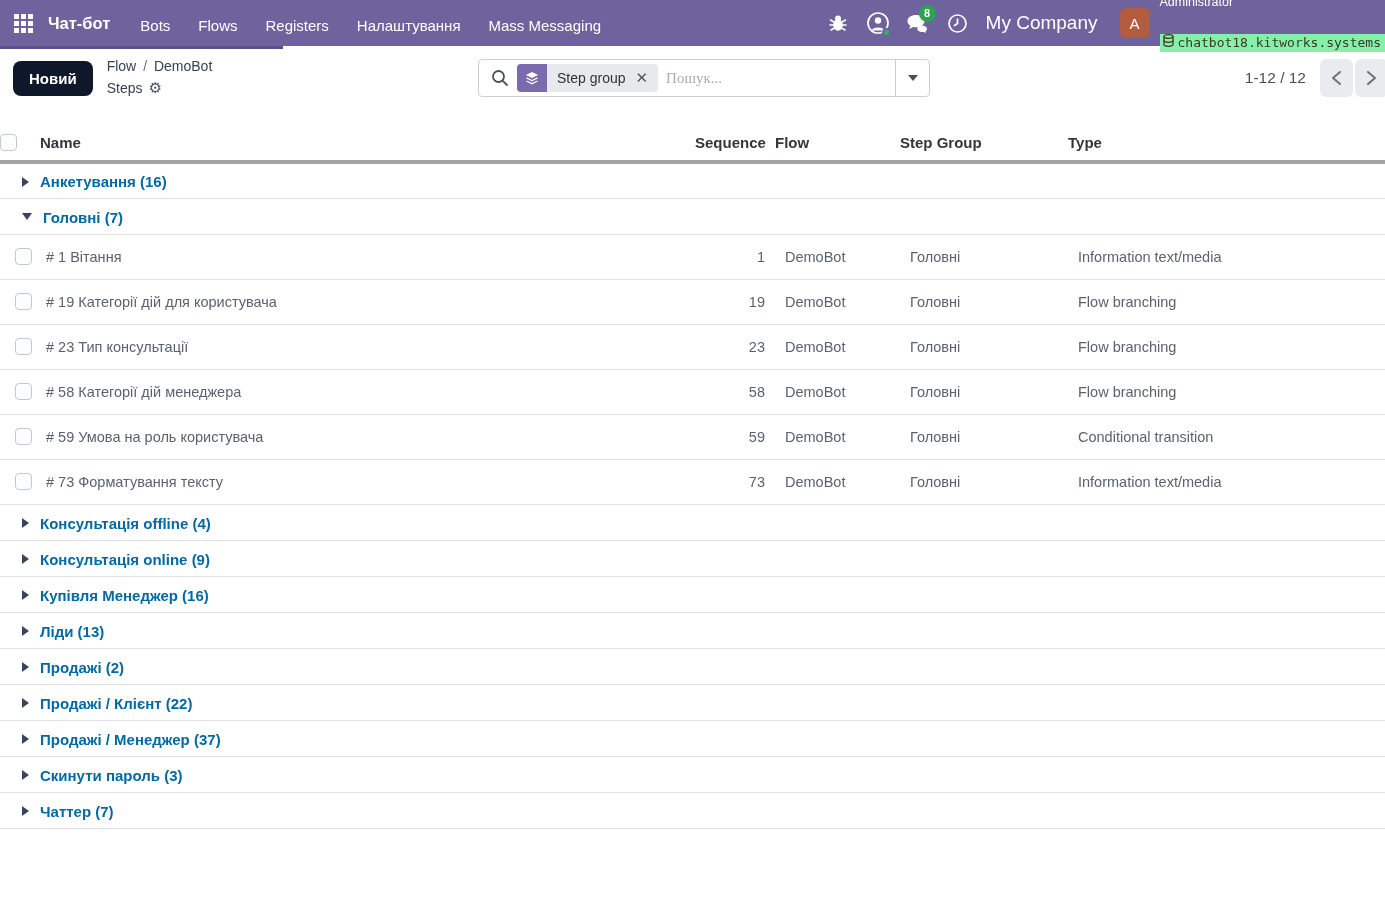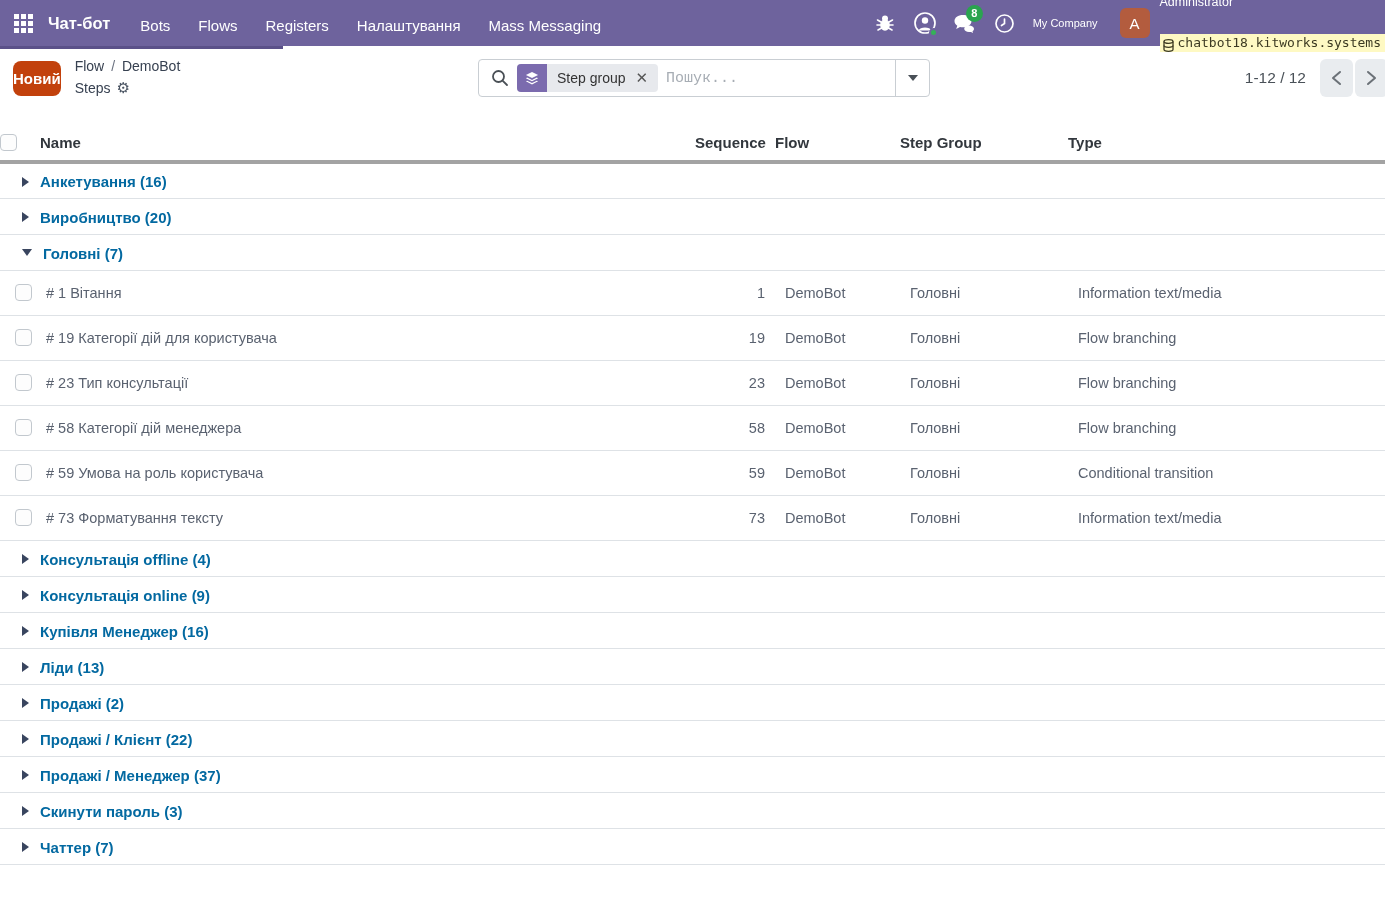--- a/index.html
+++ b/index.html
@@ -65,21 +65,21 @@
     min-width: 17px; height: 17px;
     border-radius: 50%;
     background: #2aa44f;
     color: #fff;
     font-size: 11px;
     font-weight: 700;
     line-height: 17px;
     text-align: center;
   }
   .company-name {
-    font-size: 11px;
+    font-size: 19px;
     padding: 0 16px 0 8px;
     cursor: pointer;
   }
   .avatar {
     width: 30px; height: 30px;
     border-radius: 6px;
     background: #b35c3e;
     color: #fff;
     font-size: 15px;
     display: flex; align-items: center; justify-content: center;
@@ -88,53 +88,53 @@
   }
   .user-block {
     display: flex;
     flex-direction: column;
     justify-content: center;
     gap: 13px;
     cursor: pointer;
   }
   .user-name { font-size: 12.5px; line-height: 14px; }
   .db-badge {
-    background: #fef9c3;
+    background: #86efac;
     color: #3c3a22;
     font-family: "DejaVu Sans Mono", monospace;
     font-size: 13px;
     line-height: 18px;
     padding: 0 4px 0 3px;
     display: flex;
-    align-items: flex-end;
+    align-items: flex-start;
     gap: 4px;
     white-space: nowrap;
     margin-top: 12px;
   }
   .sub-strip {
     position: absolute;
     left: 0; top: 46px;
     width: 283px; height: 3px;
     background: #5b5189;
   }
 
   
   .control-panel {
     height: 64px;
     display: flex;
     align-items: center;
     padding-left: 13px;
     position: relative;
   }
   .btn-new {
-    background: #c2410c;
+    background: #0f172a;
     color: #fff;
     border: none;
     border-radius: 8px;
-    padding: 9px 0;
+    padding: 9px 16px;
     font-size: 15px;
     font-weight: 600;
     font-family: "Liberation Sans", sans-serif;
     cursor: pointer;
   }
   .breadcrumbs {
     margin-left: 14px;
     font-size: 14px;
     color: #374151;
     line-height: 1.5;
@@ -174,21 +174,21 @@
     padding: 0 10px 0 4px;
     cursor: pointer;
   }
   .search-input {
     flex: 1;
     border: none;
     outline: none;
     font-size: 15px;
     padding: 0 8px;
     min-width: 40px;
-    font-family: Liberation Mono, monospace;
+    font-family: Liberation Serif, serif;
     color: #14532d;
   }
   .search-input::placeholder { color: #a7adb4; }
   .search-toggle {
     width: 34px; height: 100%;
     border-left: 1px solid #c9ced3;
     display: flex; align-items: center; justify-content: center;
     cursor: pointer;
   }
   .caret-down-sm {
@@ -442,23 +442,20 @@
       <th class="th-flow">Flow</th>
       <th class="th-group">Step Group</th>
       <th class="th-type">Type</th>
     </tr>
   </thead>
   <tbody>
     <tr class="group-row">
       <td colspan="6"><span class="caret caret-right"></span><span class="group-label">Анкетування (16)</span></td>
     </tr>
     <tr class="group-row">
-      <td colspan="6"><span class="caret caret-right"></span><span class="group-label">Виробництво (20)</span></td>
-    </tr>
-    <tr class="group-row">
       <td colspan="6"><span class="caret caret-down"></span><span class="group-label">Головні (7)</span></td>
     </tr>
 
     <tr class="data-row">
       <td class="cb-cell">
           <input type="checkbox" class="checkbox" style="">
         </td>
       <td class="name-cell"># 1 Вітання</td>
       <td class="seq-cell">1</td>
       <td class="flow-cell">DemoBot</td>

